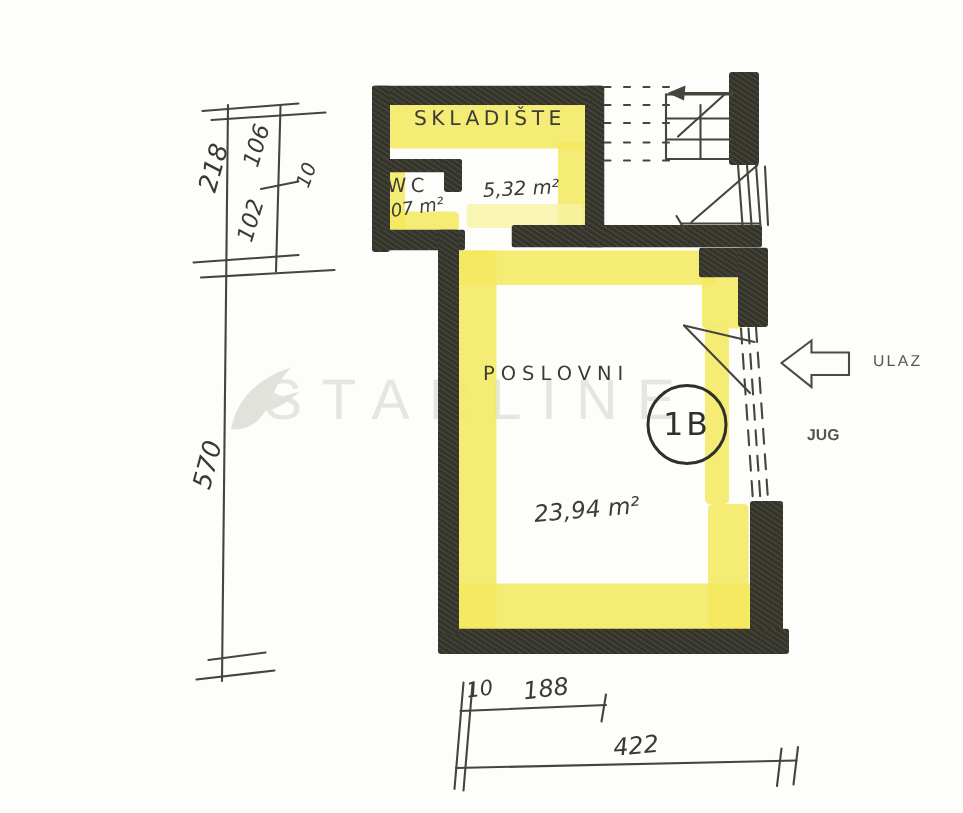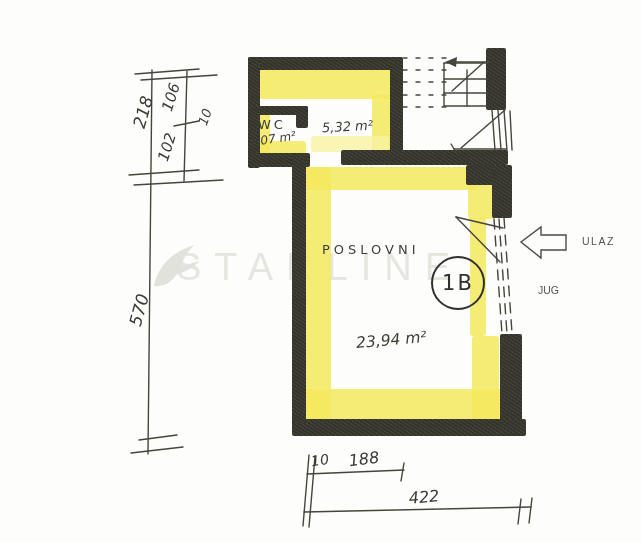--- a/index.html
+++ b/index.html
@@ -23,21 +23,21 @@
   .hand{letter-spacing:3px;font-size:13px;}
   .num{font-style:italic;}
   .dim{font-style:italic;font-size:15px;color:#3a3a33;transform-origin:center;}
   .ctr{transform:translate(-50%,-50%);}
 
   .badge{position:absolute;left:431px;top:256px;width:50px;height:50px;border:2px solid #30302a;
          border-radius:50%;display:flex;align-items:center;justify-content:center;
          font-size:21px;letter-spacing:2px;color:#30302a;z-index:5;}
 
   .small-note{font-size:10.5px;color:#55554e;letter-spacing:1.5px;font-family:"Liberation Sans",sans-serif;}
-  .jug{width:12px;word-break:break-all;line-height:15px;text-align:center;letter-spacing:0;}
+  .jug{width:12px;word-break:break-all;line-height:15px;text-align:center;letter-spacing:0;font-weight:bold;}
 </style>
 </head>
 <body>
 
 <div id="canvas">
 
   <div class="wm-text">STARLINE</div>
   <svg class="wm-bird" width="56" height="48" viewBox="0 0 56 48">
     <path d="M6,44 Q12,14 46,3 Q34,16 34,24 L52,19 Q40,30 29,32 Q20,46 6,44 Z" fill="#e2e2dc"></path>
   </svg>
@@ -122,20 +122,21 @@
       <path d="M504,218 L512,333" stroke-dasharray="10 7"></path>
       <path d="M456,217 L503,228"></path>
       <path d="M456,217 L500,262"></path>
     </g>
 
     <g>
       <polygon points="566,235 541,235 541,227 521,242 541,258 541,250 566,250" fill="#fdfdfb" stroke="#4b4b44"></polygon>
     </g>
   </svg>
 
+  <div class="label hand" style="left:276px;top:71px;font-size:13.5px">SKLADIŠTE</div>
   <div class="label num" style="left:322px;top:119px;font-size:13px;transform:rotate(-3deg)">5,32 m²</div>
   <div class="label hand" style="left:258px;top:117px">WC</div>
   <div class="label num" style="left:249px;top:132px;font-size:12px;transform:rotate(-8deg)">1,07 m²</div>
   <div class="label hand" style="left:322px;top:242px;letter-spacing:4px">POSLOVNI</div>
   <div class="label num" style="left:356px;top:331px;font-size:15.5px;transform:rotate(-5deg)">23,94 m²</div>
   <div class="badge">1B</div>
 
   <div class="label dim ctr" style="left:143px;top:112px;font-size:17px;transform:translate(-50%,-50%) rotate(-74deg)">218</div>
   <div class="label dim ctr" style="left:171px;top:97px;transform:translate(-50%,-50%) rotate(-73deg)">106</div>
   <div class="label dim ctr" style="left:205px;top:117px;font-size:13px;transform:translate(-50%,-50%) rotate(-70deg)">10</div>

